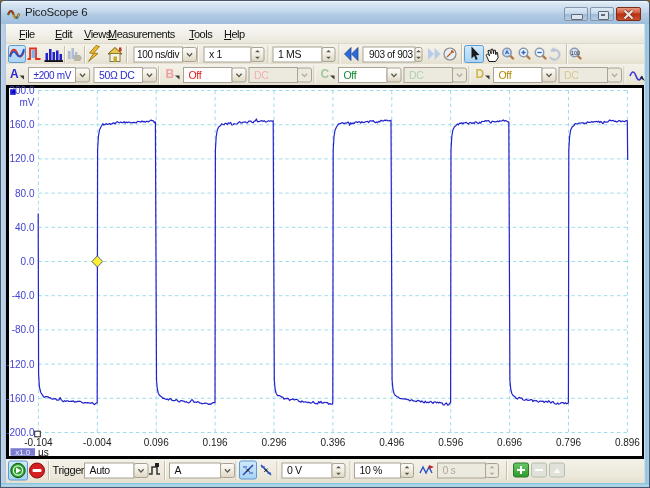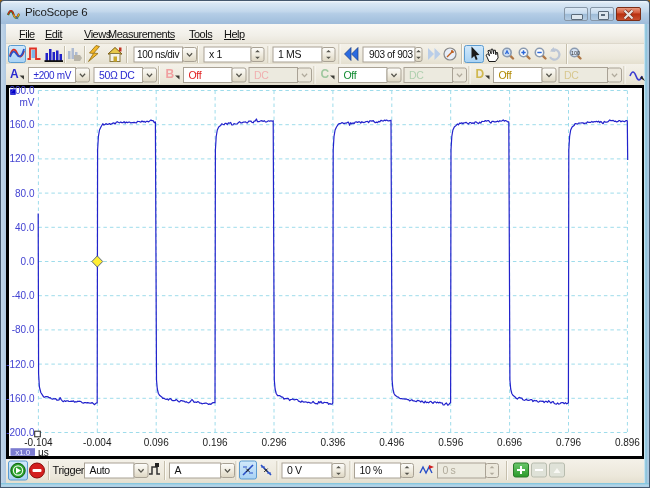--- a/index.html
+++ b/index.html
@@ -16,21 +16,21 @@
 #btnmin{left:564px;width:24px;background:linear-gradient(#dce9f5 0%,#c6daee 45%,#9dbbd8 50%,#b3cbe2 100%);}
 #btnmax{left:590px;width:24px;background:linear-gradient(#dce9f5 0%,#c6daee 45%,#9dbbd8 50%,#b3cbe2 100%);}
 #btncls{left:616px;width:25px;background:linear-gradient(#e89a80 0%,#d55b3c 40%,#b83010 50%,#c85030 100%);border-color:#7c2d16;}
 .wg{position:absolute;background:#eef4f8;border:1px solid #5a6a7a;border-radius:1px;}
 
 #clientL{left:0;top:24px;width:6px;height:459px;background:linear-gradient(90deg,#45586e 0,#45586e 1px,#c2d6e9 1px,#b0c9e2 6px);}
 #clientR{left:644px;top:24px;width:6px;height:459px;background:linear-gradient(90deg,#e2eef7 0,#7cc0d8 2px,#a5c8e0 3px,#b0c9e2 6px);border-right:1px solid #45586e;box-sizing:border-box;}
 #bottomframe{left:0;top:483px;width:650px;height:5px;background:linear-gradient(#7ec5de 0,#8ecae0 1px,#b4d4e8 2px,#a8cce2 5px);border-left:1px solid #45586e;border-right:1px solid #45586e;border-bottom:1px solid #45586e;box-sizing:border-box;}
 
 #menubar{left:6px;top:24px;width:638px;height:20px;background:linear-gradient(#f9f8f4 0,#f1efe8 60%,#e9e5da 100%);border-bottom:1px solid #ddd8cb;box-sizing:border-box;}
-.menu{position:absolute;top:28px;font-size:11px;letter-spacing:-0.5px;color:#111;text-decoration:underline;}
+.menu{position:absolute;top:28px;font-size:11px;letter-spacing:-0.5px;color:#111;}
 .menu u{text-decoration:underline;text-underline-offset:1px;}
 
 #tb1{left:6px;top:44px;width:638px;height:20px;background:linear-gradient(#f4f1e9 0,#ece8db 70%,#e4dfcf 100%);}
 #tb2{left:6px;top:64px;width:638px;height:21px;background:linear-gradient(#f4f1e9 0,#ece8db 70%,#e4dfcf 100%);}
 #tb3{left:6px;top:459px;width:638px;height:24px;background:linear-gradient(#f4f1e9 0,#ece8db 70%,#e4dfcf 100%);}
 svg{position:absolute;overflow:visible;}
 
 #plotframe{left:6px;top:85px;width:638px;height:374px;background:#000;}
 #plot{left:9px;top:88px;width:632.5px;height:367.5px;background:#fff;}
 </style></head><body>
@@ -55,21 +55,21 @@
       <svg style="position:absolute;left:5px;top:0.5px;width:13px;height:11px" viewBox="0 0 13 11">
         <path d="M2.5 1.5 L10.5 9.5 M10.5 1.5 L2.5 9.5" stroke="#7a2a18" stroke-width="3.6"></path>
         <path d="M2.5 1.5 L10.5 9.5 M10.5 1.5 L2.5 9.5" stroke="#e8e4e2" stroke-width="2.2"></path>
       </svg>
     </div>
  <div id="clientL" class="abs"></div>
  <div id="clientR" class="abs"></div>
  <div id="bottomframe" class="abs"></div>
  <div id="menubar" class="abs"></div>
  <div class="menu" style="left:19px"><u>F</u>ile</div>
- <div class="menu" style="left:45px"><u>E</u>dit</div>
+ <div class="menu" style="left:55px"><u>E</u>dit</div>
  <div class="menu" style="left:84px"><u>V</u>iews</div>
  <div class="menu" style="left:108px"><u>M</u>easurements</div>
  <div class="menu" style="left:189px"><u>T</u>ools</div>
  <div class="menu" style="left:224px"><u>H</u>elp</div>
  <div id="tb1" class="abs"></div>
  <div id="tb2" class="abs"></div>
  <div id="plotframe" class="abs"></div>
  <div id="plot" class="abs"></div>
  <svg id="plotsvg" class="abs" style="left:0;top:0" width="650" height="488" viewBox="0 0 650 488">
       <line x1="38.4" y1="90.5" x2="38.4" y2="432.5" stroke="#9edceb" stroke-width="1" stroke-dasharray="3.5 3"></line>

